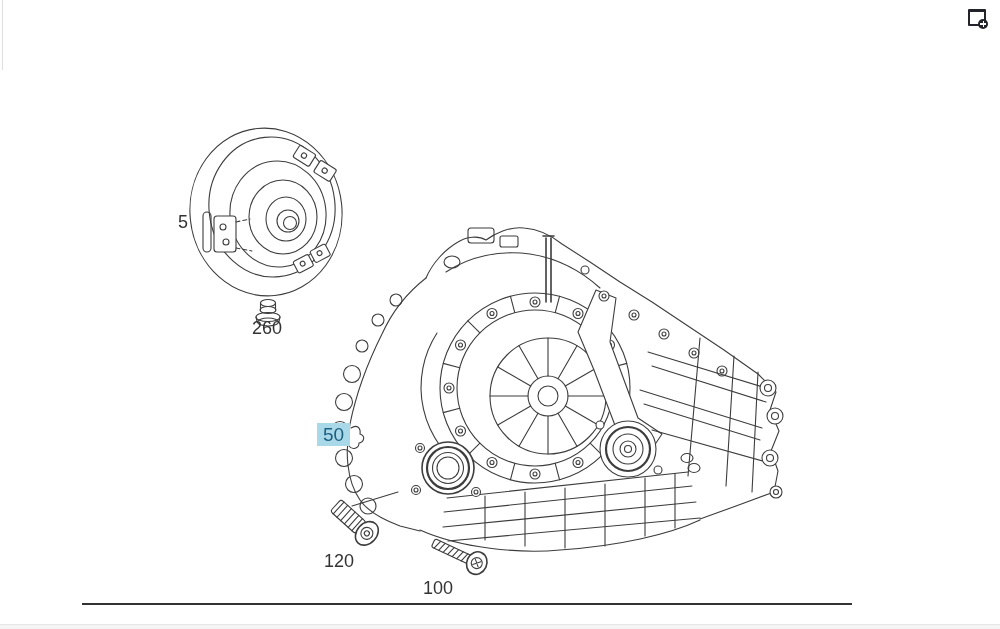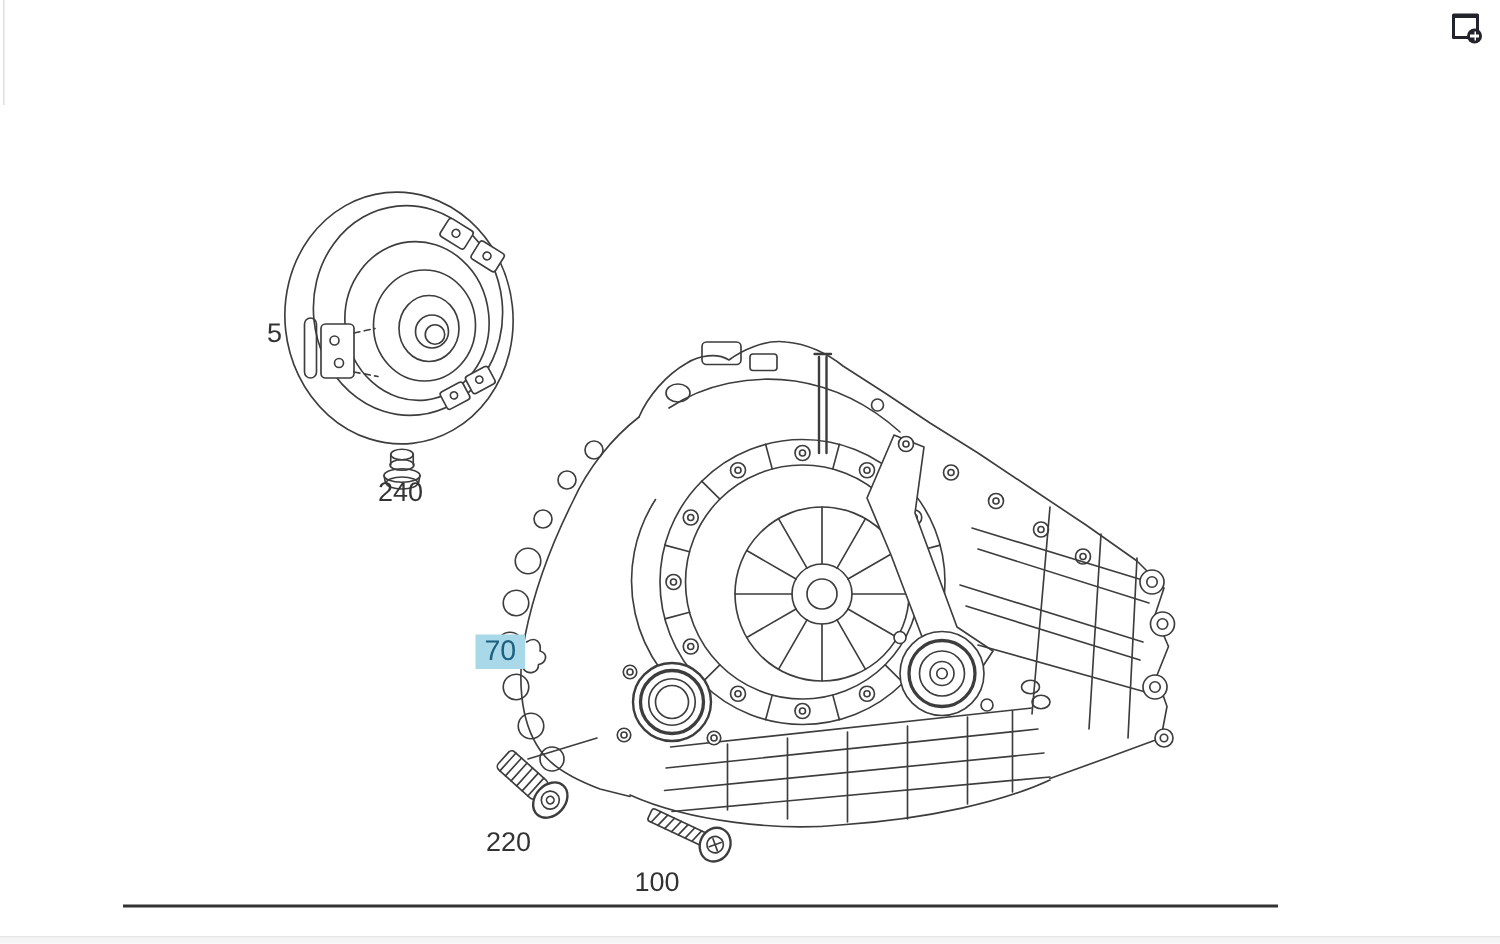--- a/index.html
+++ b/index.html
@@ -234,19 +234,19 @@
         <path d="M436,550 L433,559 M441,550 L438,559 M446,550 L443,559 M451,550 L448,559 M456,550 L453,559 M461,550 L458,559 M466,550 L463,559"></path>
         <ellipse cx="478" cy="554.5" rx="10" ry="11.5" class="wfill med"></ellipse>
         <circle cx="478" cy="554.5" r="5.5"></circle>
         <path d="M475,551.5 L481,557.5 M481,551.5 L475,557.5"></path>
       </g>
     </g>
   </g>
 </svg>
 
 <div class="callout" id="c5">5</div>
-<div class="callout" id="c150">240</div>
-<div class="callout" id="c40">70</div>
-<div class="callout" id="c120">220</div>
+<div class="callout" id="c150">260</div>
+<div class="callout" id="c40">50</div>
+<div class="callout" id="c120">120</div>
 <div class="callout" id="c100">100</div>
 
 <div class="divider"></div>
 <div class="bottom-strip"></div>
 
 </body></html>

